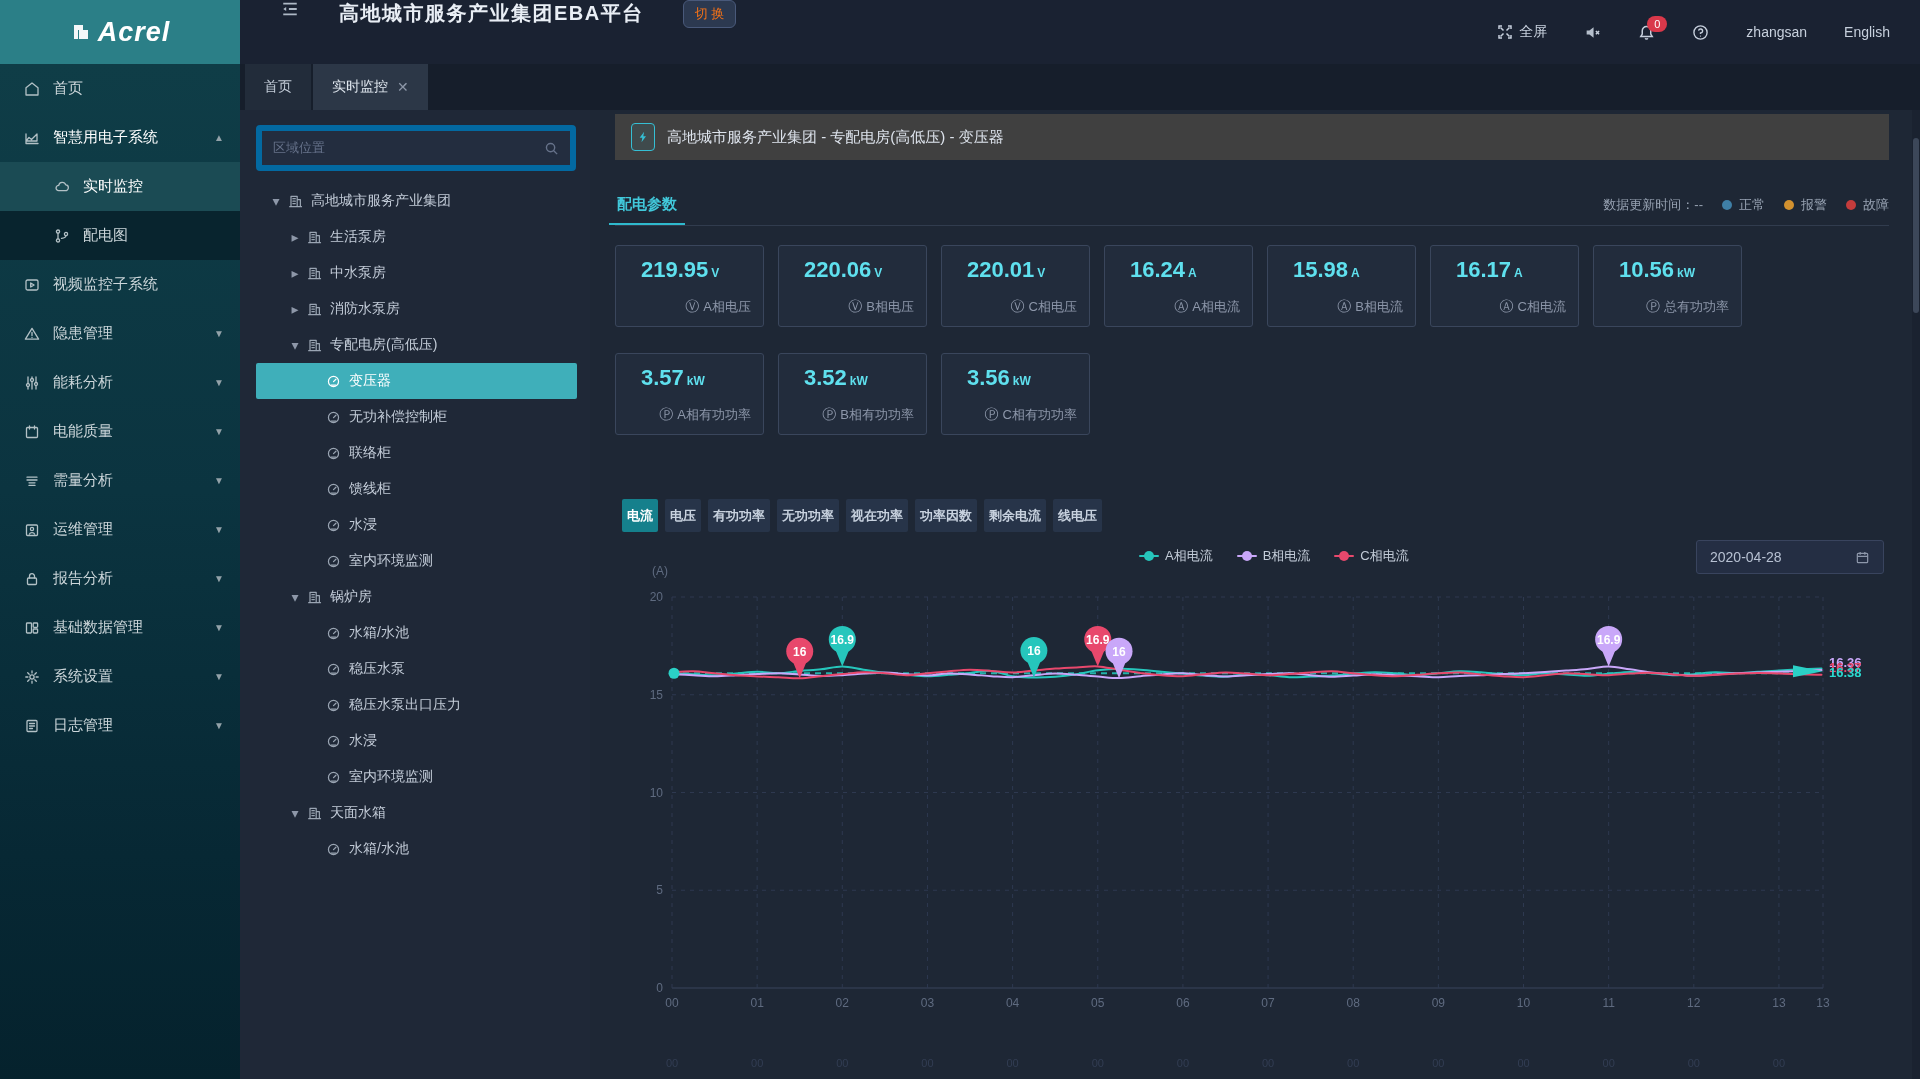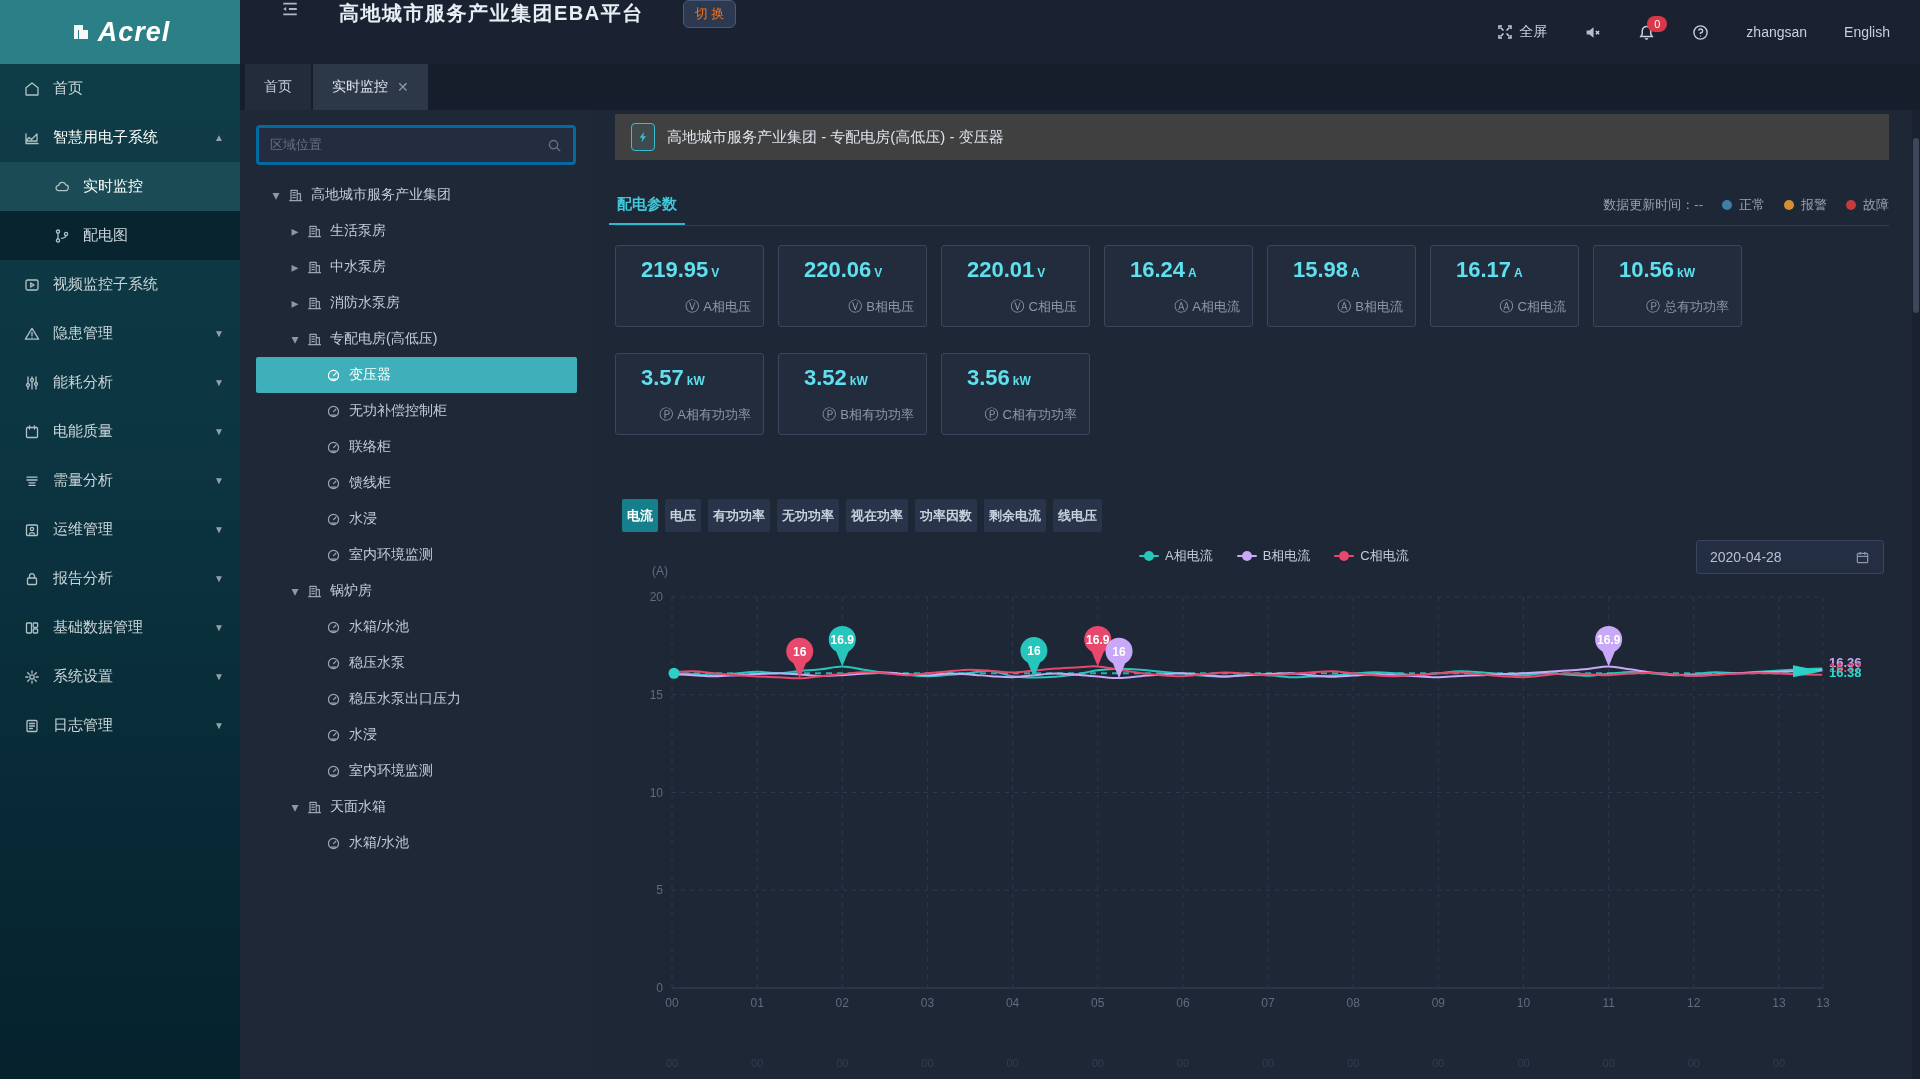--- a/index.html
+++ b/index.html
@@ -29,21 +29,21 @@
   .submenu{background:#08242e}
   .submenu .menu-item{padding-left:54px;font-size:15px}
   .submenu .menu-item.active{background:#1b4b54;color:#fff}
   
   .tabbar{position:absolute;left:240px;top:64px;width:1680px;height:46px;background:#161e2b;display:flex;align-items:stretch;padding-left:5px;z-index:8}
   .page-tab{display:flex;align-items:center;gap:9px;padding:0 19px;font-size:14px;color:#c4cdd9;background:#222c3a;margin-right:2px;cursor:pointer}
   .page-tab.active{background:#2c3747;color:#dfe6ee}
   .tab-close{color:#8d97a8;font-size:14px}
   
   .tree{position:absolute;left:240px;top:110px;width:350px;height:969px;background:#1f2837;border-right:1px solid #131a26;overflow:hidden}
-  .searchbox{margin:15px 14px 12px 16px;height:34px;border:3px solid #0369a1;border-radius:4px;display:flex;align-items:center;
+  .searchbox{margin:15px 14px 12px 16px;height:34px;border:6px solid #0369a1;border-radius:4px;display:flex;align-items:center;
              padding:0 11px;color:#66728a;font-size:13px;background:#232d3f;cursor:text}
   .searchbox .ph{flex:1}
   .searchbox .s-icon{color:#66728a}
   .node{height:36px;display:flex;align-items:center;font-size:14px;color:#c3ccd8;margin:0 13px 0 16px;border-radius:2px;cursor:pointer;white-space:nowrap}
   .node .tcaret{width:20px;display:flex;justify-content:center;color:#8d97a8;flex:none}
   .node .t-icon{width:18px;display:flex;justify-content:center;color:#9aa5b3;margin-right:7px;flex:none}
   .node.selected{background:#3fafba;color:#fff}
   .node.selected .t-icon{color:#fff}
   
   .main{position:absolute;left:590px;top:110px;width:1322px;height:969px;background:#1e2735;overflow:hidden}

